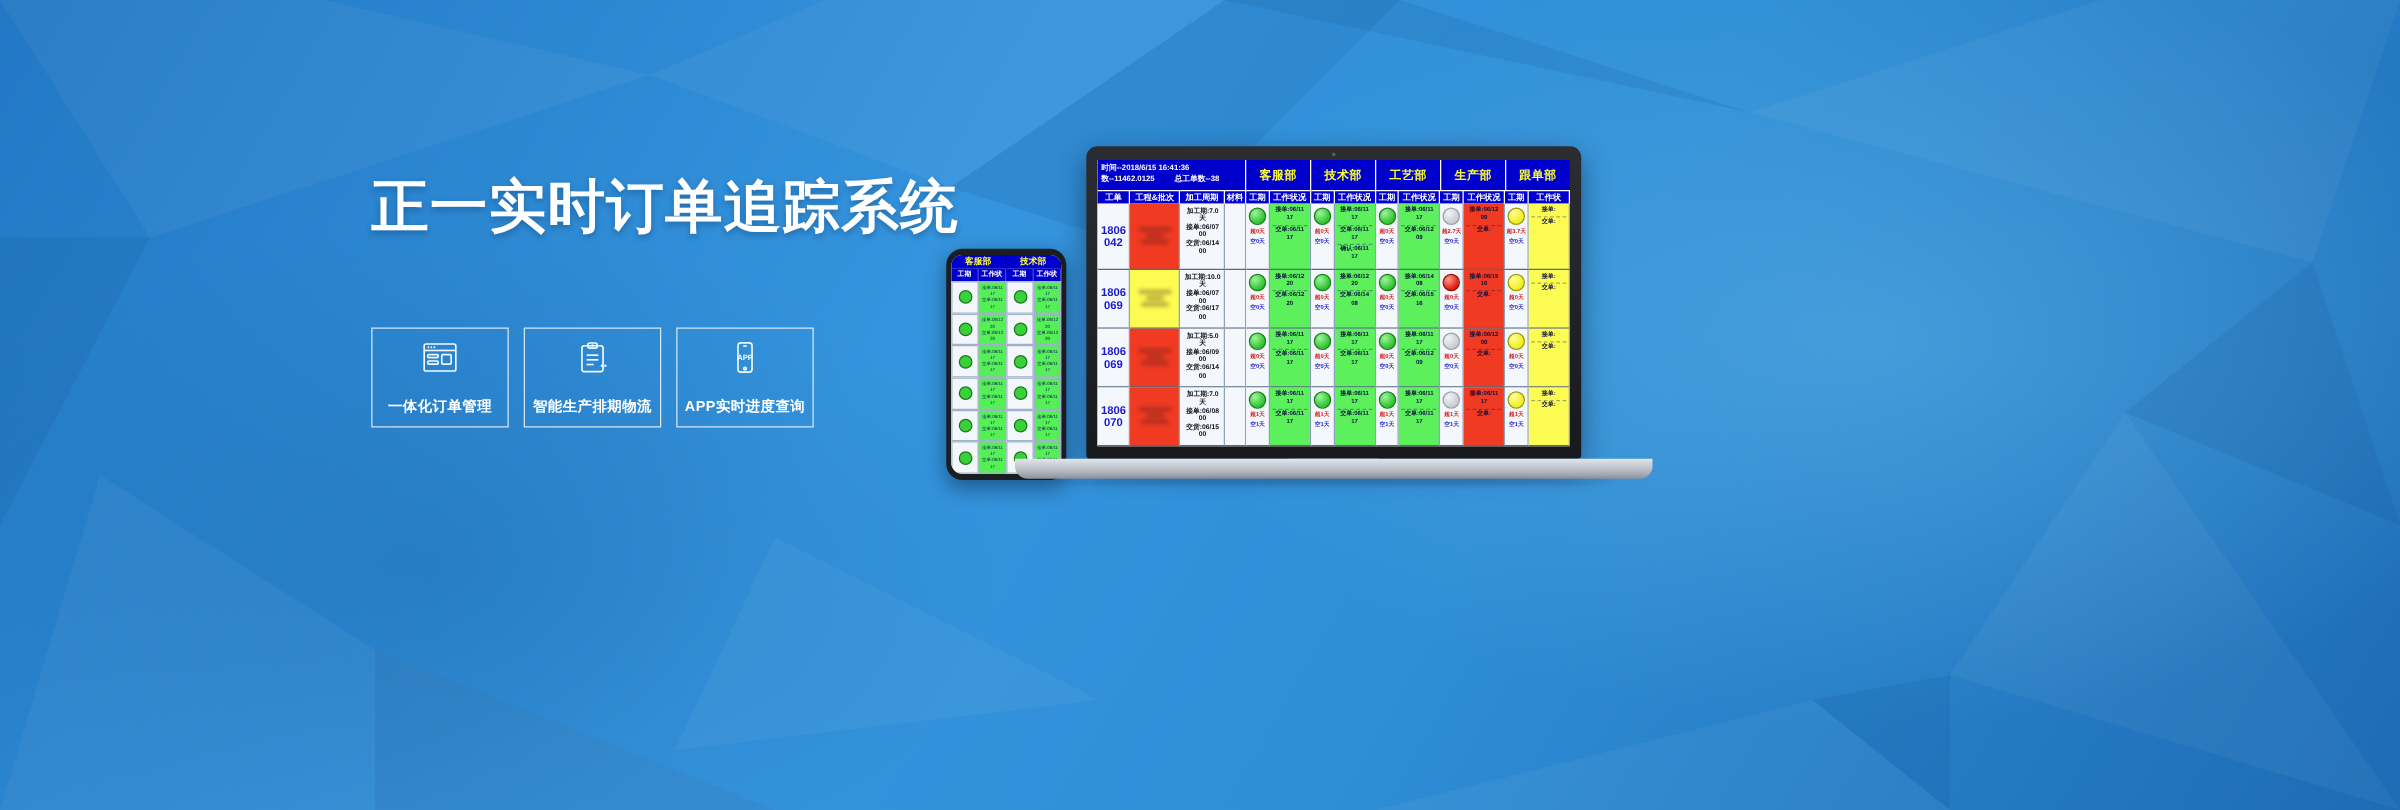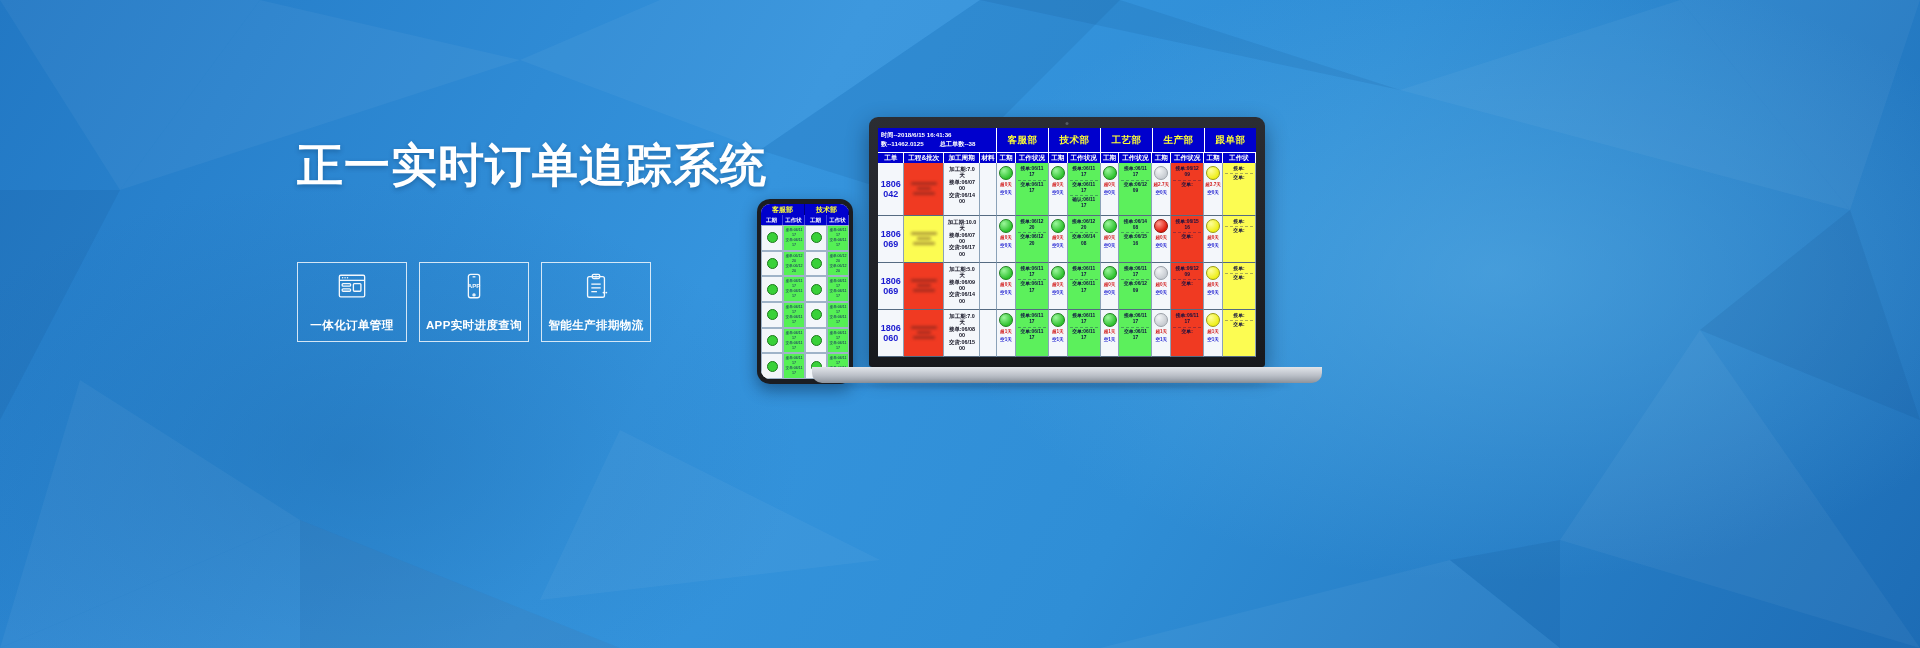--- a/index.html
+++ b/index.html
@@ -226,40 +226,40 @@
         <circle cx="11.2" cy="5.3" r="0.8" fill="#ffffff" stroke="none"></circle>
         <rect x="5.5" y="11.5" width="9" height="2.6" rx="1"></rect>
         <rect x="5.5" y="17" width="9" height="2.6" rx="1"></rect>
         <rect x="17.5" y="11.5" width="8" height="8.1" rx="1"></rect>
       </svg>
       <span class="flabel">一体化订单管理</span>
     </div>
 
     <div class="feature">
       <svg class="ficon" viewBox="0 0 32 28" fill="none" stroke="#ffffff" stroke-width="1.4">
-        <rect x="10" y="1.5" width="12" height="25" rx="2.4"></rect>
-        <line x1="14.5" y1="4.2" x2="17.5" y2="4.2"></line>
-        <circle cx="16" cy="23.5" r="1.1"></circle>
-        <text x="16" y="16" font-size="6.5" font-family="Liberation Sans, sans-serif" fill="#ffffff" stroke="none" text-anchor="middle" font-weight="bold">APP</text>
-      </svg>
-      <span class="flabel">APP实时进度查询</span>
-    </div>
-
-    <div class="feature">
-      <svg class="ficon" viewBox="0 0 32 28" fill="none" stroke="#ffffff" stroke-width="1.4">
         <rect x="7" y="4" width="18" height="22" rx="2"></rect>
         <rect x="12" y="1.6" width="8" height="4.4" rx="1.6"></rect>
         <circle cx="16" cy="3.8" r="1.1" fill="#ffffff" stroke="none"></circle>
         <line x1="11" y1="12" x2="21" y2="12"></line>
         <line x1="11" y1="16" x2="21" y2="16"></line>
         <line x1="11" y1="20" x2="17" y2="20"></line>
         <circle cx="24" cy="21" r="1" fill="#ffffff" stroke="none"></circle>
         <circle cx="27" cy="21" r="1" fill="#ffffff" stroke="none"></circle>
       </svg>
       <span class="flabel">智能生产排期物流</span>
+    </div>
+
+    <div class="feature">
+      <svg class="ficon" viewBox="0 0 32 28" fill="none" stroke="#ffffff" stroke-width="1.4">
+        <rect x="10" y="1.5" width="12" height="25" rx="2.4"></rect>
+        <line x1="14.5" y1="4.2" x2="17.5" y2="4.2"></line>
+        <circle cx="16" cy="23.5" r="1.1"></circle>
+        <text x="16" y="16" font-size="6.5" font-family="Liberation Sans, sans-serif" fill="#ffffff" stroke="none" text-anchor="middle" font-weight="bold">APP</text>
+      </svg>
+      <span class="flabel">APP实时进度查询</span>
     </div>
 
   </div>
 
   <div id="phone">
     <div class="ph-shell">
       <div class="ph-screen">
         <div class="ph-hdr">
           <div>客服部</div>
           <div>技术部</div>
@@ -585,21 +585,21 @@
                   <div class="tagline tag-blue">空0天</div>
                 </div>
                 <div class="c c-stat bg-yellow" style="width: 8.7%;">
                   <div>接单:</div>
                   <div>交单:</div>
                 </div>
               </div>
               <div class="row">
                 <div class="c c-order" style="width: 7%;">
                   <span>1806</span>
-                  <span>060</span>
+                  <span>070</span>
                 </div>
                 <div class="c c-proj" style="width: 10.5%; background: rgb(240, 58, 34);">
                   <div class="blurtext">
                     <i style="width:26px"></i>
                     <i style="width:14px"></i>
                     <i style="width:22px"></i>
                   </div>
                 </div>
                 <div class="c c-cycle" style="width: 9.5%;">
                   <div>加工期:7.0天</div>

